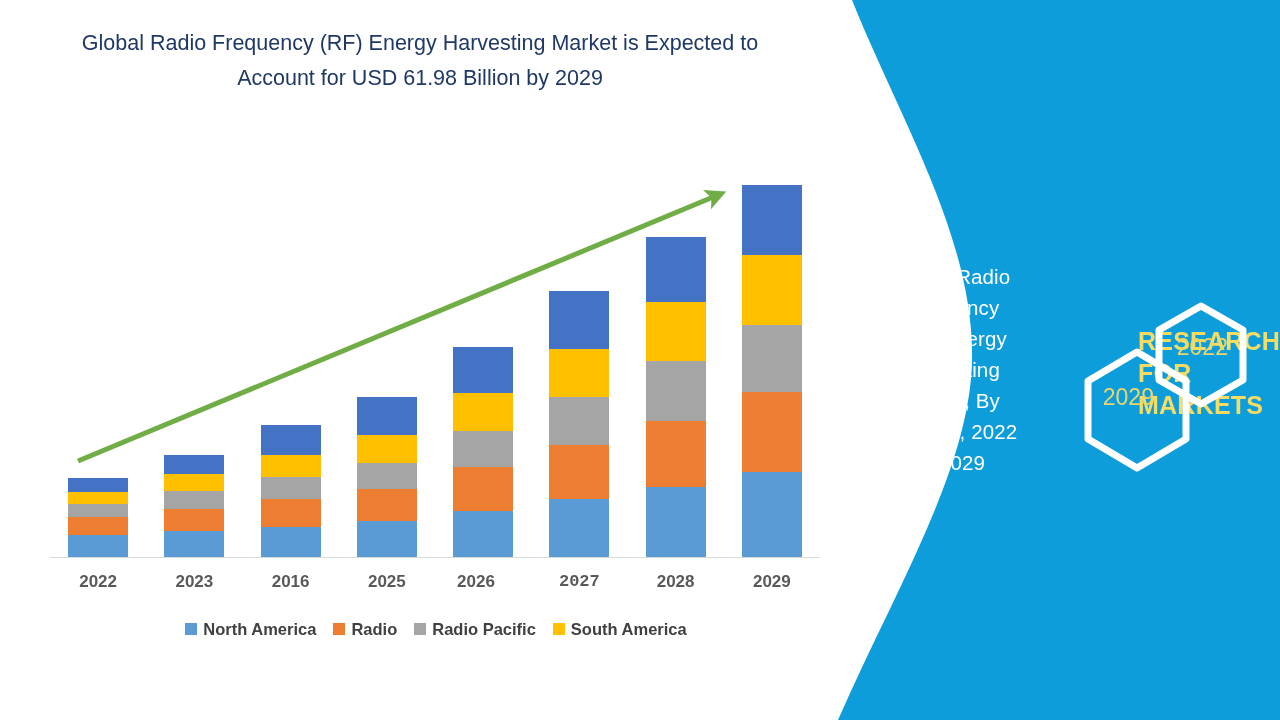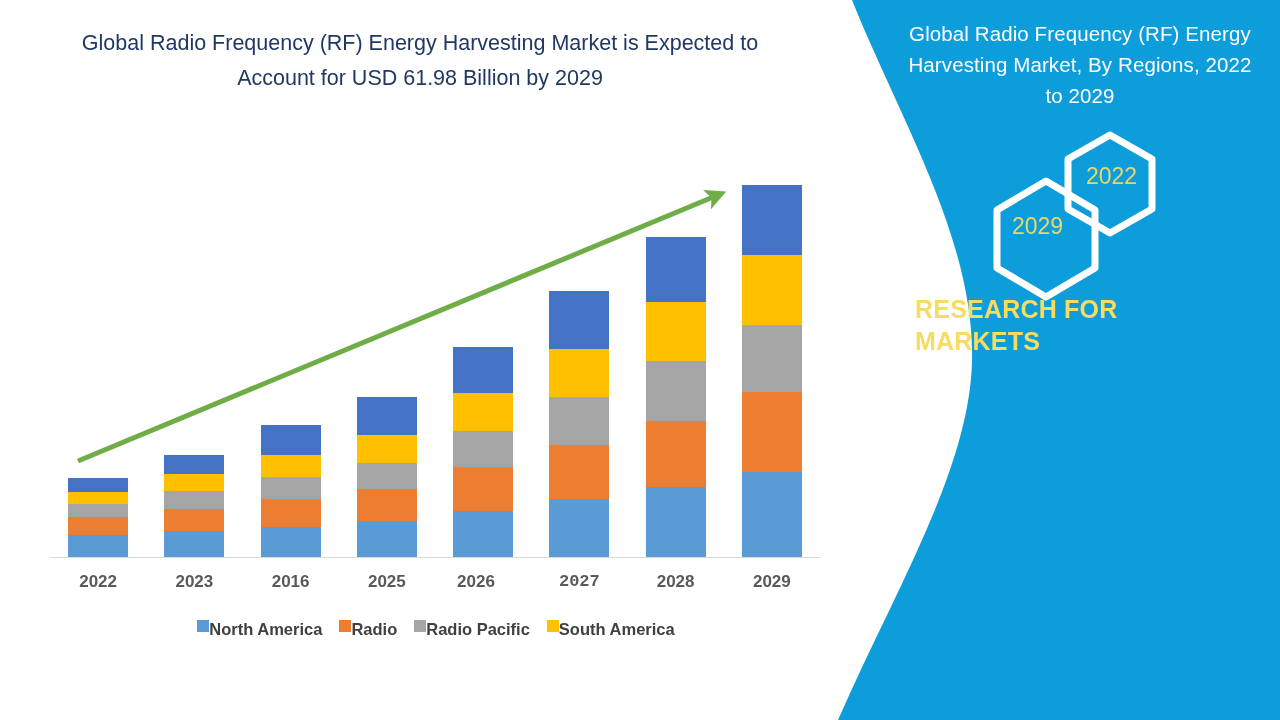--- a/index.html
+++ b/index.html
@@ -11,21 +11,21 @@
     position:relative;
   }
   #stage { position:absolute; inset:0; width:1280px; height:720px; background:#fff; }
 
   
   .blue-panel { position:absolute; top:0; left:0; width:1280px; height:720px; pointer-events:none; }
   .blue-panel svg { display:block; }
 
   .panel-content {
     position:absolute; top:0; right:0; width:400px; height:720px;
-    display:flex; flex-direction:column; align-items:center;
+    display:flex; flex-direction:row; align-items:center;
   }
   .panel-title {
     margin-top:18px;
     width:360px;
     text-align:center;
     color:#ffffff;
     font-size:20.5px;
     line-height:31px;
     font-weight:400;
     letter-spacing:0.1px;
@@ -72,21 +72,21 @@
   .xlabels { position:absolute; left:50px; top:572px; width:770px; height:26px; }
   .xlabel {
     position:absolute; width:96px; text-align:center;
     color:#595959; font-size:17px; font-weight:bold;
   }
 
   .legend {
     position:absolute; left:50px; top:616px; width:772px; height:26px;
     display:flex; align-items:center; justify-content:center; gap:17px;
   }
-  .legend-item { display:flex; align-items:flex-start; }
+  .legend-item { display:flex; align-items:center; gap:6px; }
   .legend-swatch { width:12px; height:12px; display:block; }
   .legend-text { color:#404040; font-size:16.5px; font-weight:bold; white-space:nowrap; }
 </style>
 </head>
 <body>
 
 <div id="stage">
 
   <div class="blue-panel">
     <svg width="1280" height="720" viewBox="0 0 1280 720" xmlns="http://www.w3.org/2000/svg">

